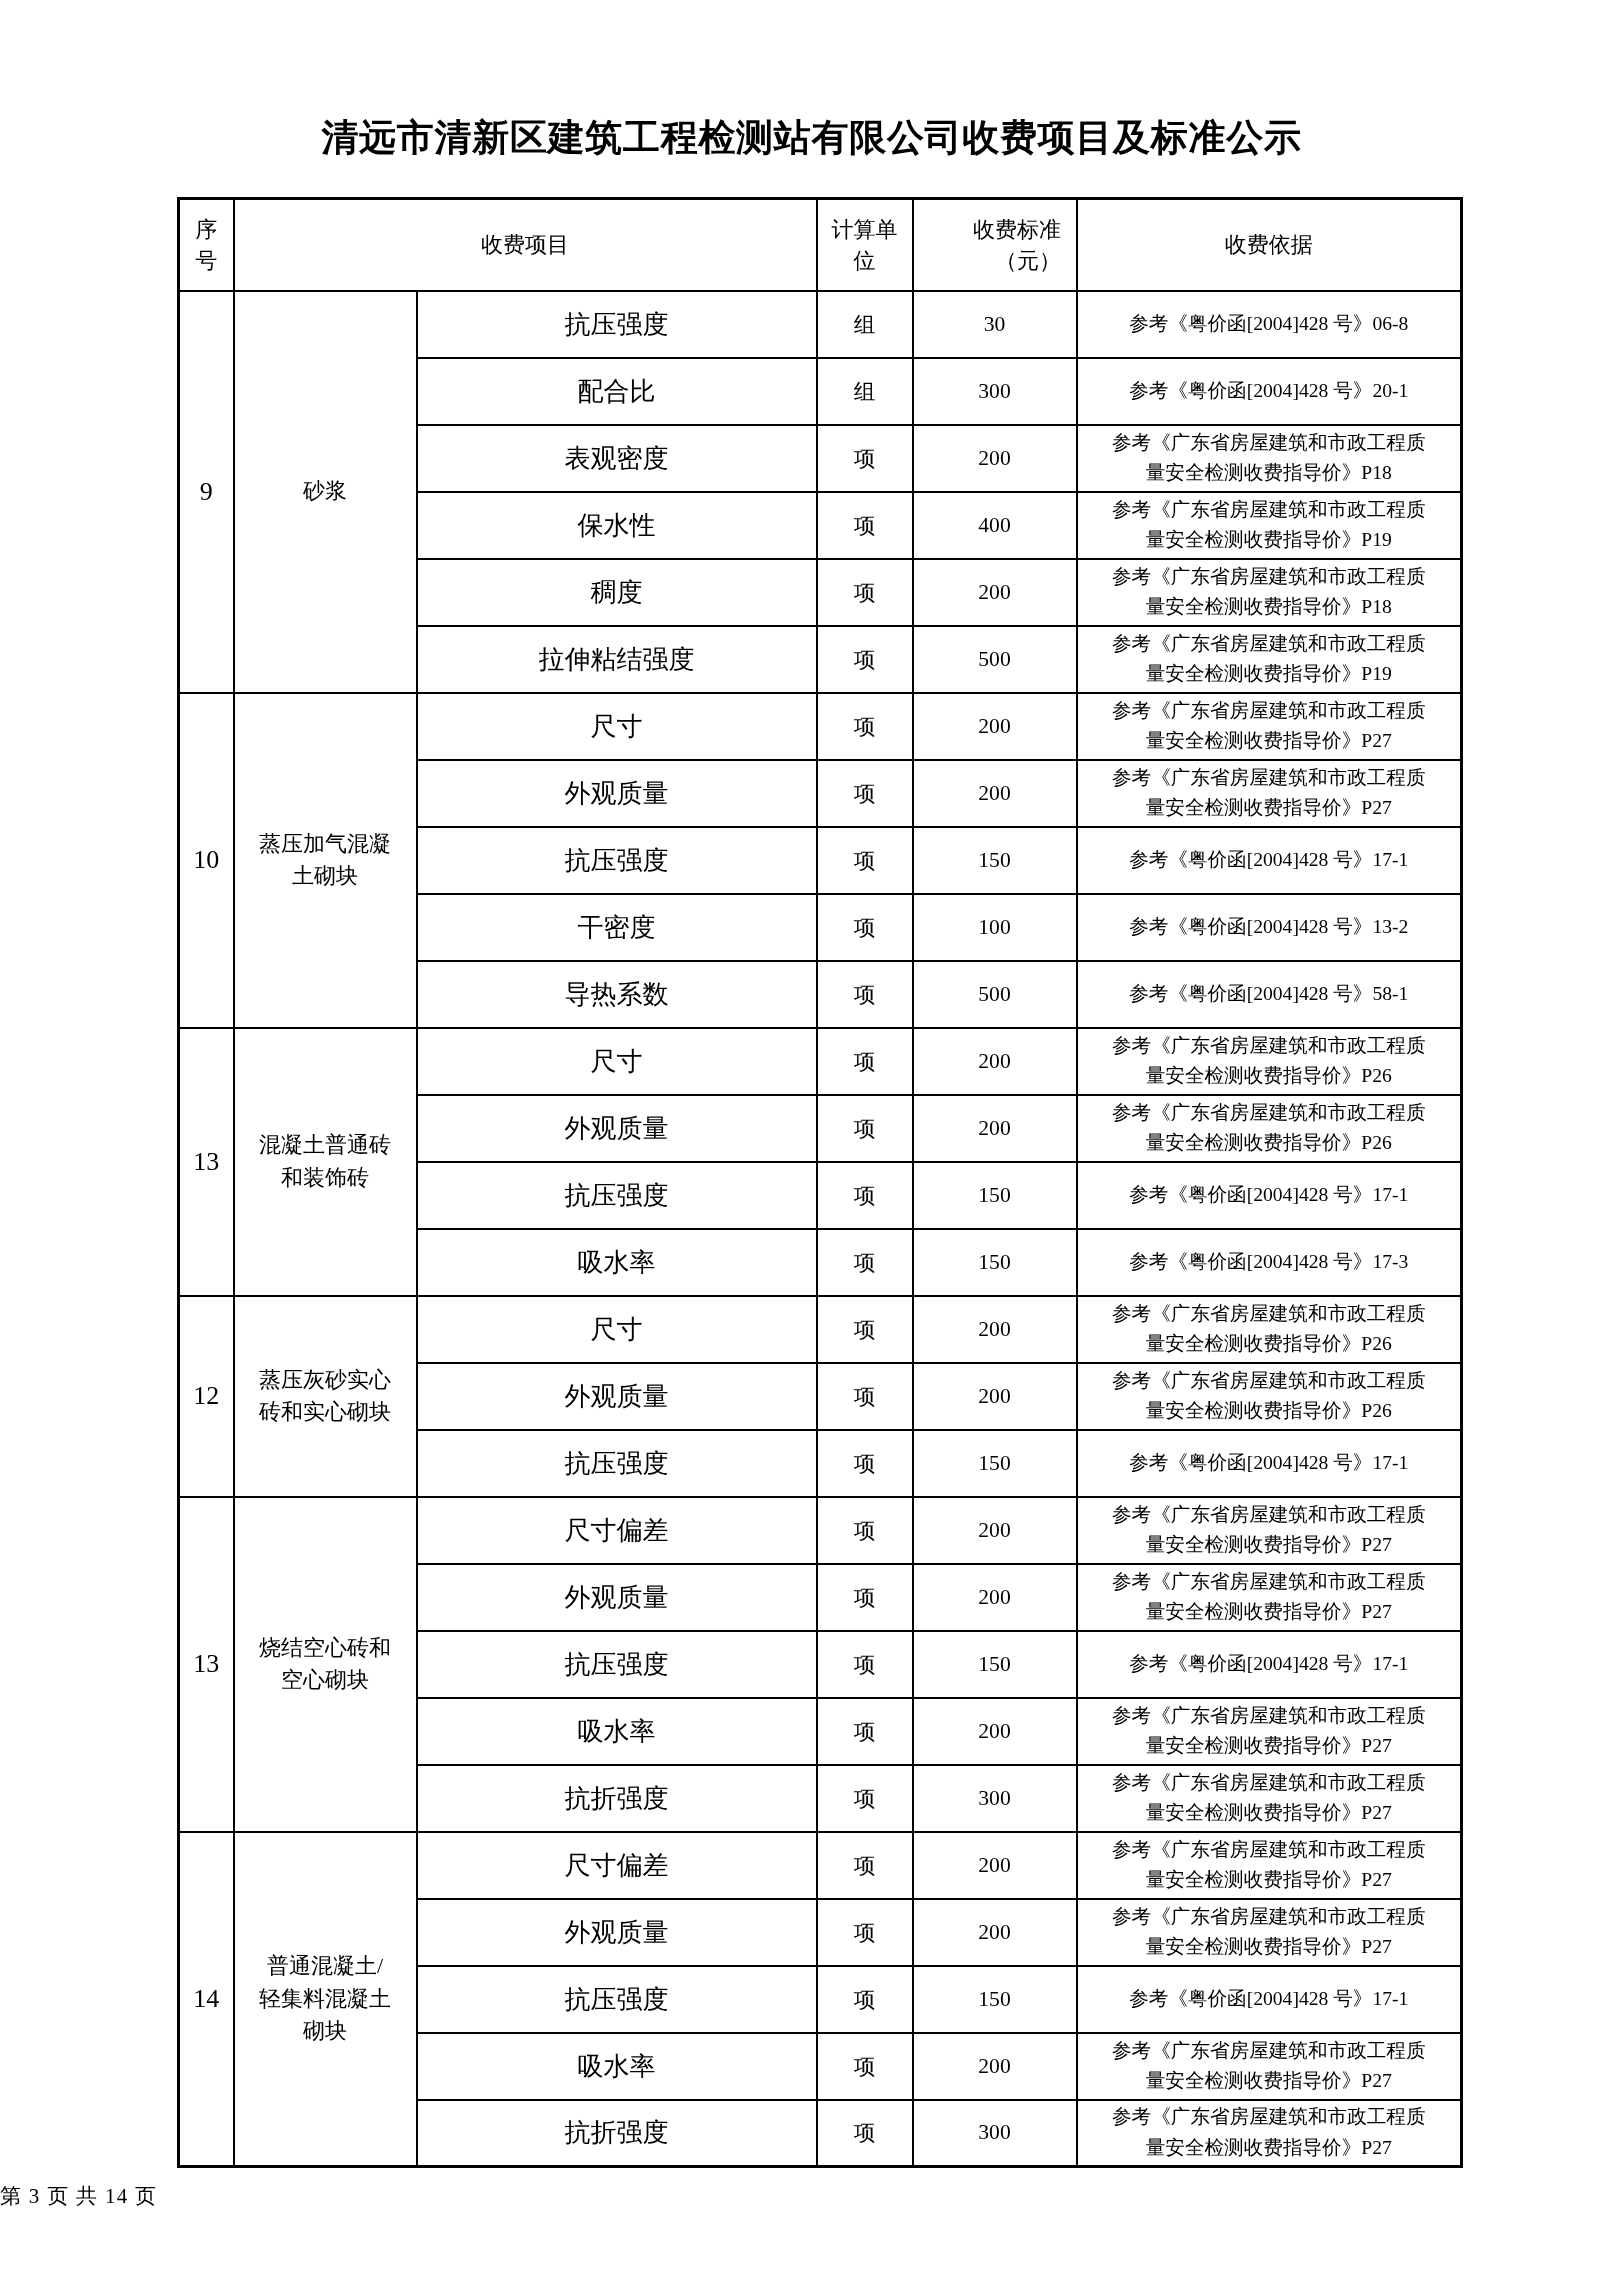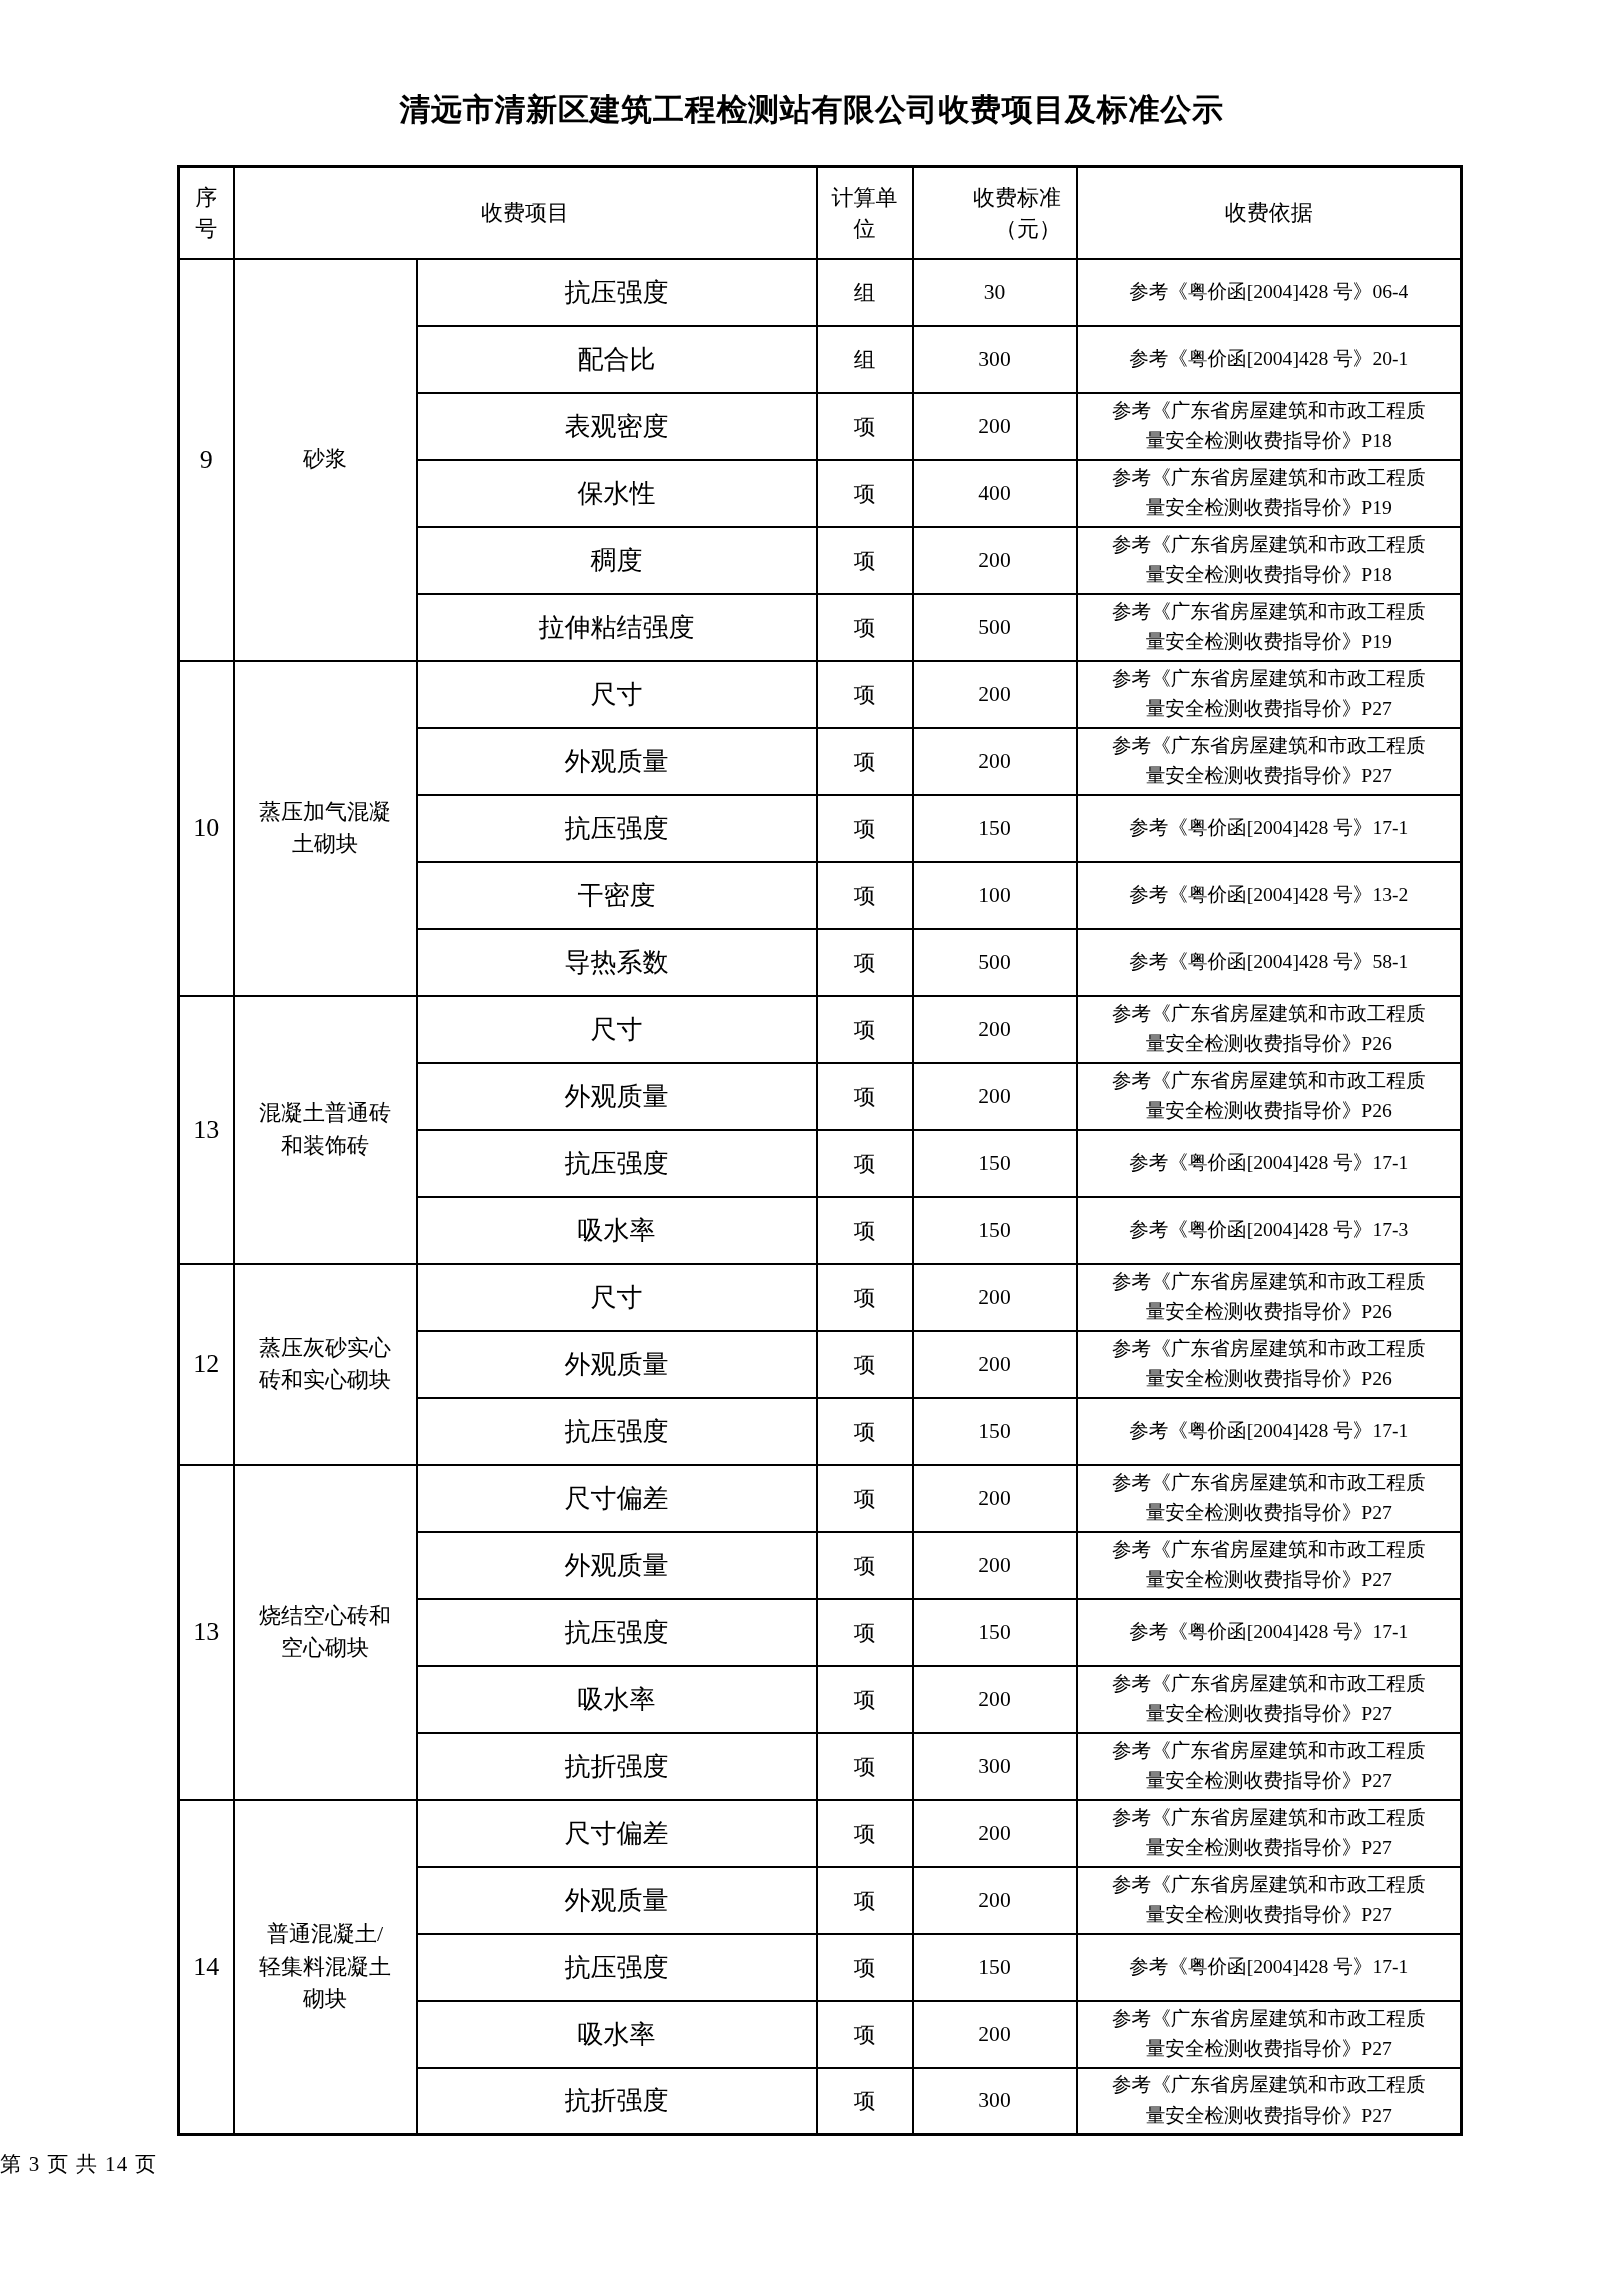--- a/index.html
+++ b/index.html
@@ -4,23 +4,23 @@
 <style>
   * { margin:0; padding:0; box-sizing:border-box; }
   html,body { background:#ffffff; }
   body {
     width:1623px; height:2295px;
     color:#000;
     font-family:"Liberation Serif","DejaVu Serif",serif;
     position:relative;
   }
   .doc-title {
-    padding-top:89px;
+    padding-top:113px;
     text-align:center;
-    font-size:31px;
+    font-size:37px;
     font-weight:bold;
     letter-spacing:0.7px;
   }
   table.fee-table {
     margin:34px 0 0 177px;
     width:1284px;
     table-layout:fixed;
     border-collapse:collapse;
     border:3.9px solid #000;
   }
@@ -75,21 +75,21 @@
       <th class="h-basis">收费依据</th>
     </tr>
   </thead>
   <tbody>
       <tr>
         <td class="cell-index" rowspan="6">9</td>
         <td class="cell-category" rowspan="6">砂浆</td>
         <td class="cell-item">抗压强度</td>
         <td class="cell-unit">组</td>
         <td class="cell-fee">30</td>
-        <td class="cell-basis">参考《粤价函[2004]428 号》06-4</td>
+        <td class="cell-basis">参考《粤价函[2004]428 号》06-8</td>
       </tr>
       <tr>
         <td class="cell-item">配合比</td>
         <td class="cell-unit">组</td>
         <td class="cell-fee">300</td>
         <td class="cell-basis">参考《粤价函[2004]428 号》20-1</td>
       </tr>
       <tr>
         <td class="cell-item">表观密度</td>
         <td class="cell-unit">项</td>

